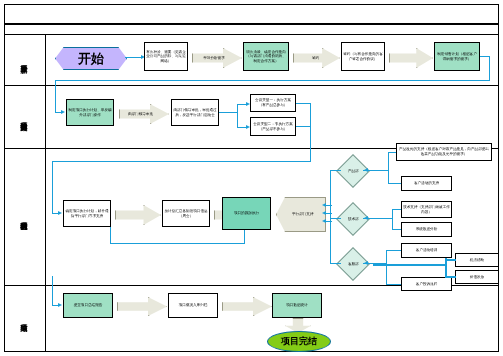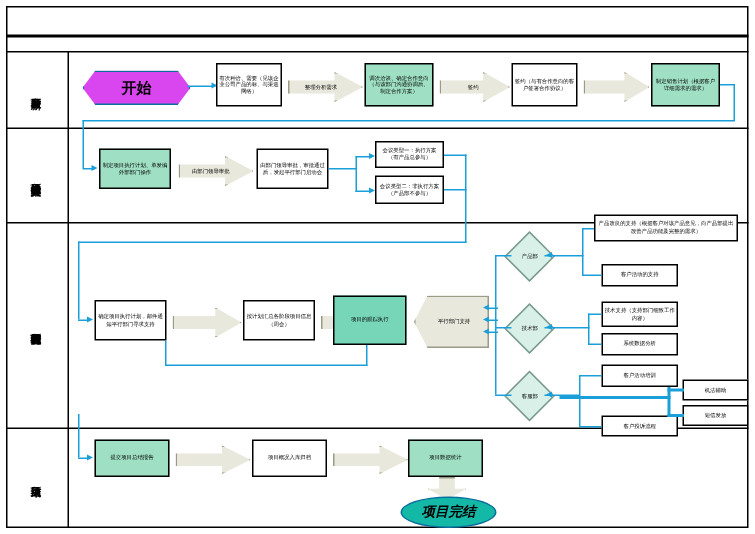--- a/index.html
+++ b/index.html
@@ -20,27 +20,27 @@
      display:flex;align-items:center;justify-content:center;}
 
   
   .box{position:absolute;box-sizing:border-box;border:1px solid #000;background:#fff;
        display:flex;align-items:center;justify-content:center;text-align:center;
        font-size:3.6px;line-height:4.6px;color:#000;padding:1px;overflow:hidden;word-break:break-all;}
   .box.green{background:#9fe0c4;}
   .box.teal{background:#77d6b8;}
 
   
-  .hex{position:absolute;background:#d946ef;border:1px solid #0a6f9c;
+  .hex{position:absolute;background:#c4b5fd;border:1px solid #0a6f9c;
        clip-path:polygon(12% 0,88% 0,100% 50%,88% 100%,12% 100%,0 50%);
-       display:flex;align-items:center;justify-content:center;color:#000;font-size:10px;font-weight:bold;}
-
-  
-  .oval{position:absolute;background:#14b8a6;border:1.5px solid #0a6f9c;border-radius:50%/50%;
-        display:flex;align-items:center;justify-content:center;color:#000;font-size:9px;font-weight:bold;font-style:italic;}
+       display:flex;align-items:center;justify-content:center;color:#000;font-size:13px;font-weight:bold;}
+
+  
+  .oval{position:absolute;background:#84cc16;border:1.5px solid #0a6f9c;border-radius:50%/50%;
+        display:flex;align-items:center;justify-content:center;color:#000;font-size:9px;font-weight:bold;}
 
   
   .barrow{position:absolute;background:#e8e8dc;border:1px solid #9a9a86;
      clip-path:polygon(0 28%,62% 28%,62% 0,100% 50%,62% 100%,62% 72%,0 72%);
      display:flex;align-items:center;justify-content:center;}
   .barrow .lbl{font-size:3.6px;color:#000;transform:translateX(-14%);white-space:nowrap;}
   
   .barrow-l{position:absolute;background:#e8e8dc;border:1px solid #9a9a86;
      clip-path:polygon(100% 0,18% 0,0 50%,18% 100%,100% 100%);
      display:flex;align-items:center;justify-content:center;}

